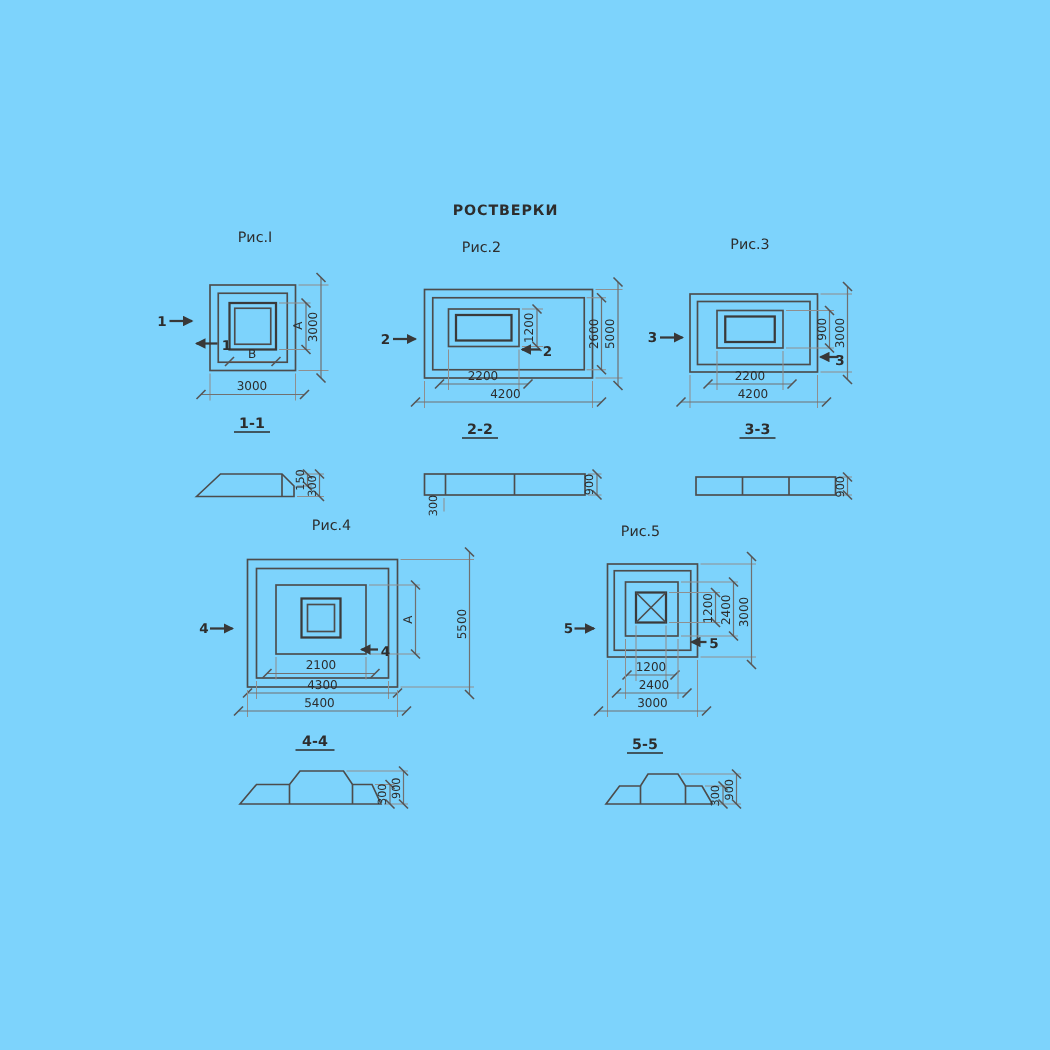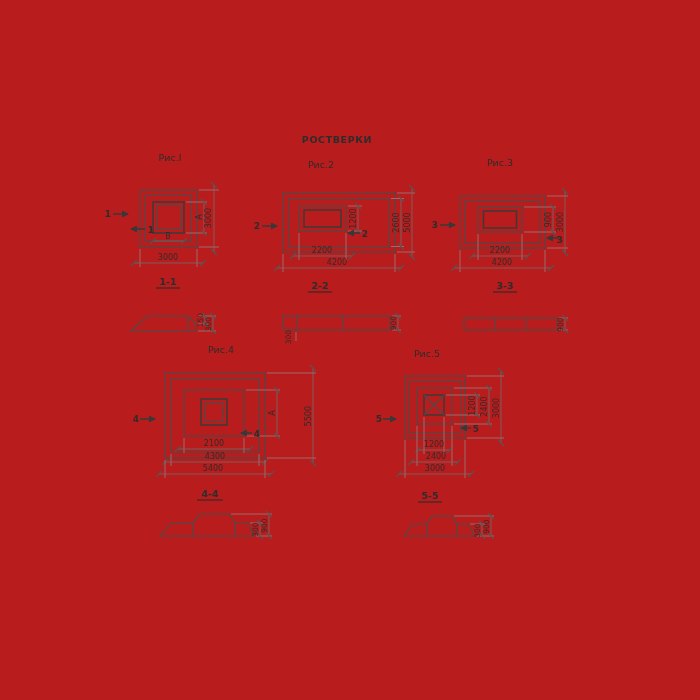--- a/index.html
+++ b/index.html
@@ -1,16 +1,16 @@
 <!DOCTYPE html>
 <html><head>
 <meta charset="utf-8">
 <style>
   html,body { margin:0; padding:0; background:#ffffff; }
-  .page { width:700px; height:700px; position:relative; background:#b91c1c; overflow:hidden; }
+  .page { width:700px; height:700px; position:relative; background:#7dd3fc; overflow:hidden; }
   svg { position:absolute; left:0; top:0; }
   text { font-family:"DejaVu Sans", sans-serif; fill:#2d2d2d; }
   .t-title { font-size:9.5px; font-weight:bold; letter-spacing:0.6px; }
   .t-fig   { font-size:9.5px; }
   .t-sec   { font-size:9.5px; font-weight:bold; }
   .t-dim   { font-size:8px; }
   .t-dim-sm{ font-size:7.5px; }
   .t-cut   { font-size:9px; font-weight:bold; }
   .ln  { stroke:#4c4c4c; stroke-width:1.1; fill:none; }
   .ln2 { stroke:#3a3a3a; stroke-width:1.5; fill:none; }

